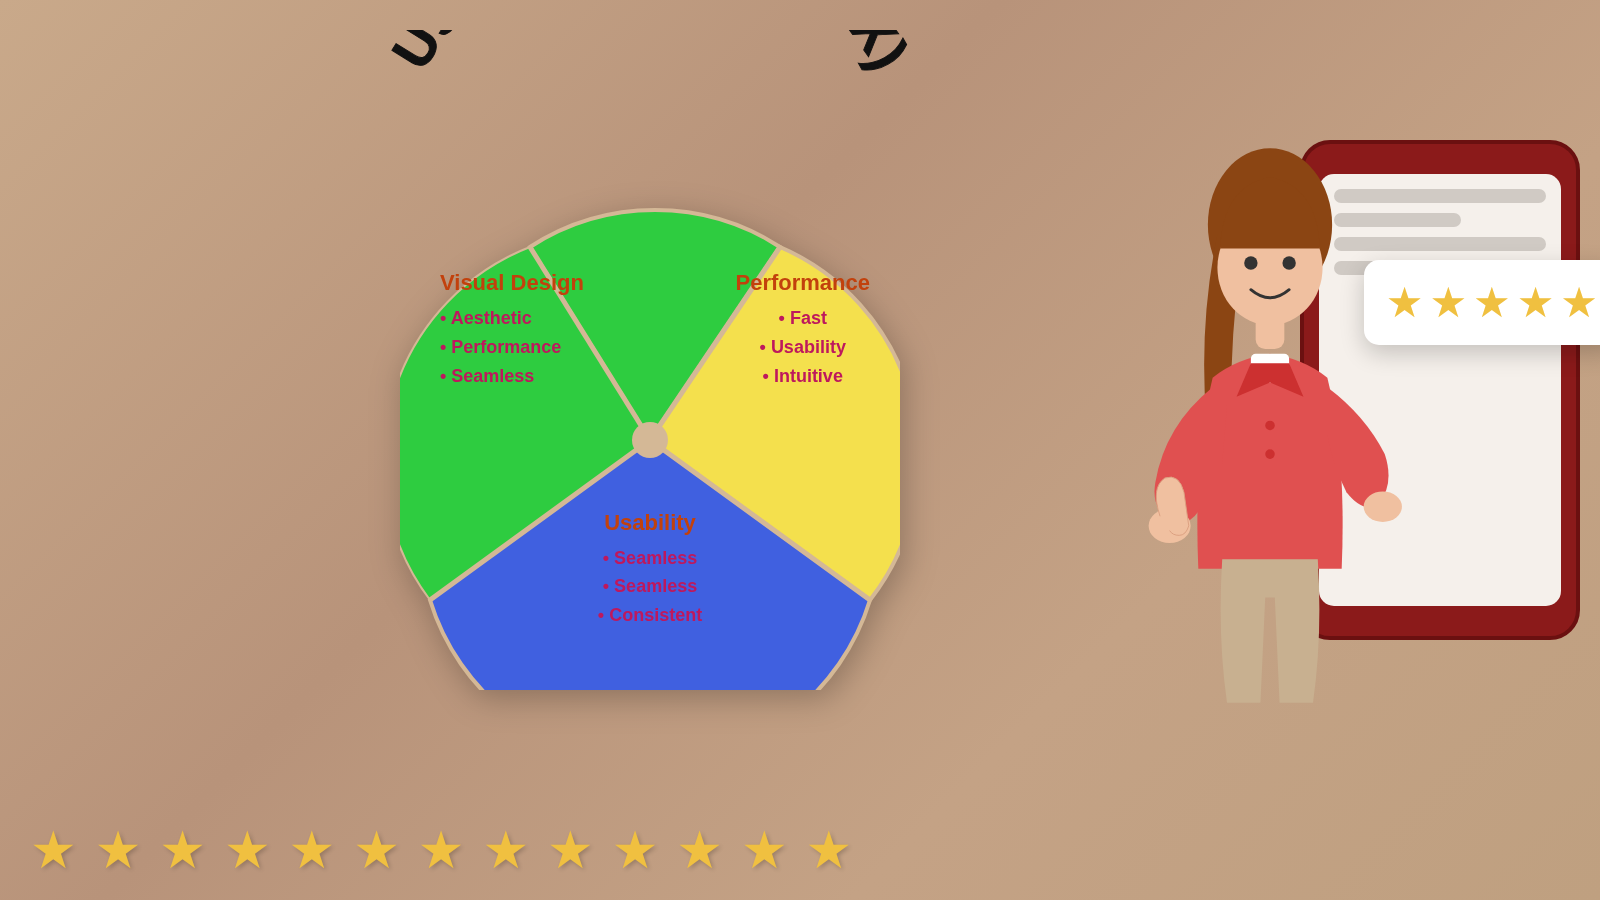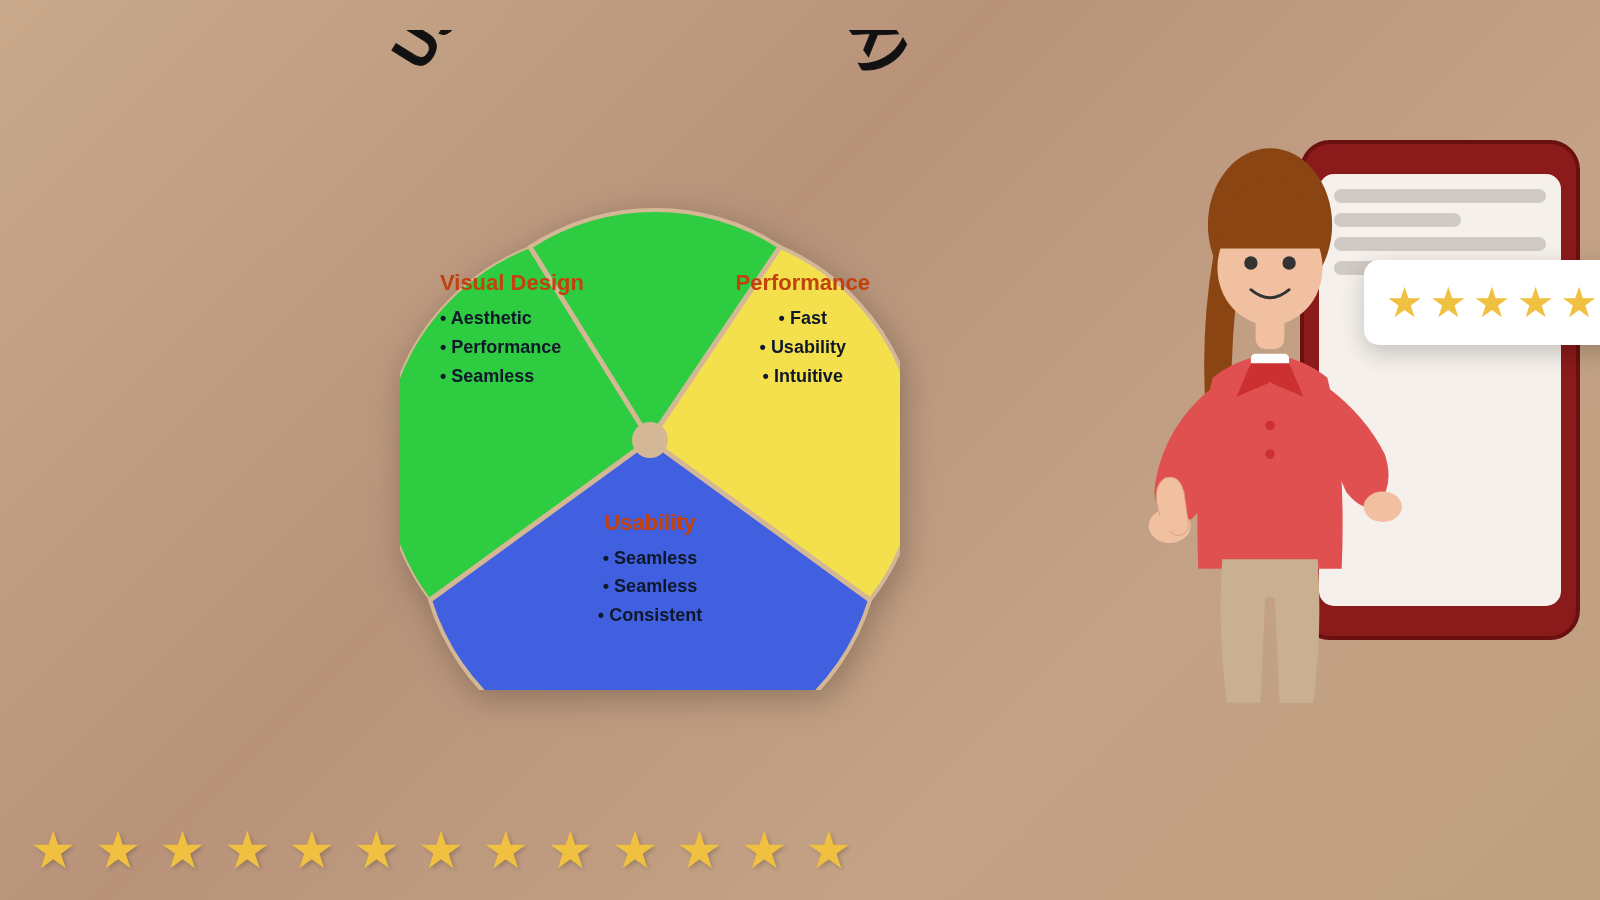--- a/index.html
+++ b/index.html
@@ -108,21 +108,21 @@
       font-size: 22px;
       font-weight: 900;
       color: #c2410c;
       margin-bottom: 8px;
       font-family: Arial, sans-serif;
     }
 
     .segment-item {
       font-size: 18px;
       font-weight: 800;
-      color: #0f172a;
+      color: #be185d;
       line-height: 1.6;
       font-family: Arial, sans-serif;
     }
 
     .segment-item::before {
       content: '• ';
     }
 
     
     .right-illustration {

